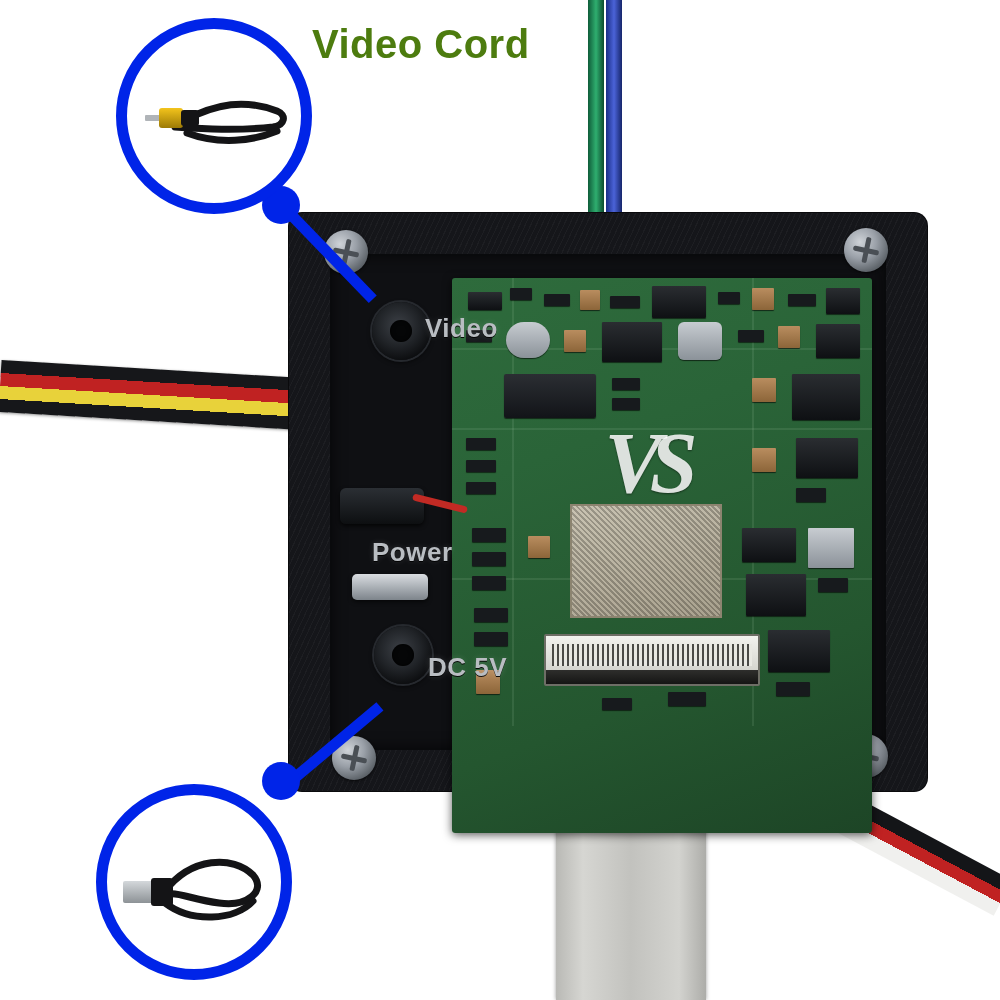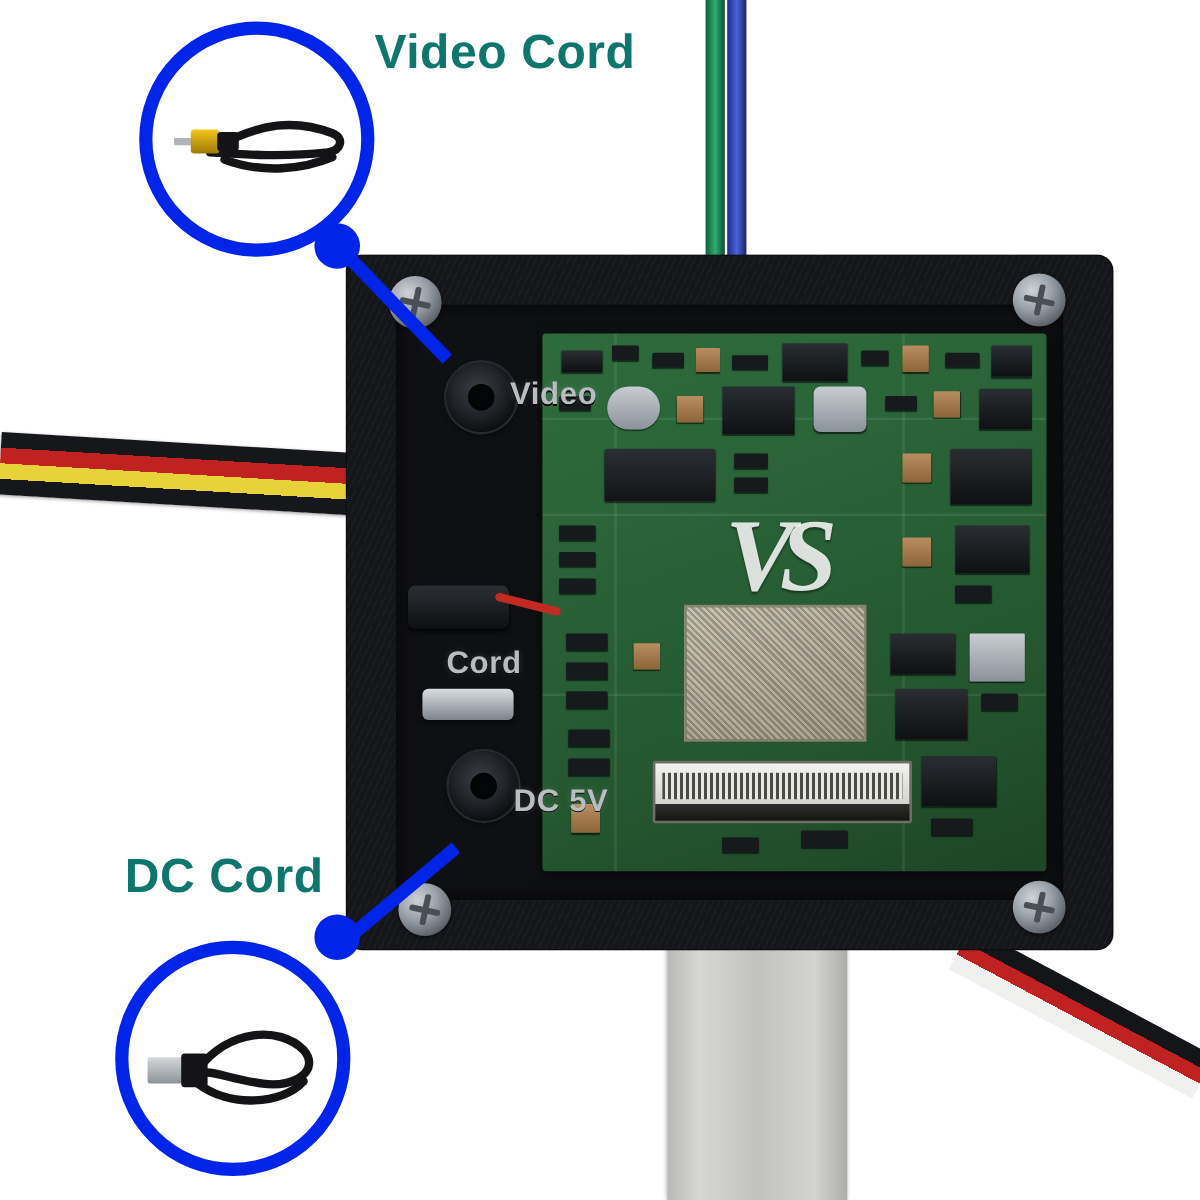--- a/index.html
+++ b/index.html
@@ -63,21 +63,21 @@
   .screw.s-tr { left: 556px; top: 16px; }
   .screw.s-bl { left: 44px; top: 524px; }
   .screw.s-br { left: 556px; top: 522px; }
 
   
   .pcb {
     position: absolute;
     left: 452px;
     top: 278px;
     width: 420px;
-    height: 448px;
+    height: 555px;
     background: linear-gradient(160deg, #2e6b3c 0%, #2a6438 30%, #24562f 70%, #1d4526 100%);
     border-radius: 3px;
     box-shadow: 0 2px 10px rgba(0,0,0,0.65);
     overflow: hidden;
   }
   .pcb .trace {
     position: absolute;
     background: rgba(180, 210, 180, 0.12);
   }
   .pcb .comp {
@@ -304,21 +304,21 @@
     position: absolute;
     height: 11px;
     background: #0024e8;
     transform-origin: 0 50%;
   }
   .callout-line.video-l { left: 288px; top: 206px; width: 122px; transform: rotate(46deg); }
   .callout-line.dc-l    { left: 288px; top: 778px; width: 120px; transform: rotate(-40deg); }
 
   .callout-title {
     position: absolute;
-    color: #0f766e;
+    color: #4d7c0f;
     font-weight: 700;
     font-family: "Liberation Sans", sans-serif;
     letter-spacing: 0.5px;
     user-select: none;
   }
   .callout-title.video-t { left: 312px; top: 22px; font-size: 40px; }
   .callout-title.dc-t    { left: 104px; top: 708px; font-size: 40px; }
 
   
   .thumb { position: absolute; }
@@ -441,21 +441,21 @@
       <div class="pins"></div>
       <div class="latch"></div>
     </div>
   </div>
 
   <div class="jack video"></div>
   <div class="case-label video-lbl">Video</div>
 
   <div class="switch-body"></div>
   <div class="red-jumper"></div>
-  <div class="case-label power-lbl">Cord</div>
+  <div class="case-label power-lbl">Power</div>
   <div class="switch-lever"></div>
 
   <div class="jack dc"></div>
   <div class="case-label dc-lbl">DC 5V</div>
 
   <div class="callout-line video-l"></div>
   <div class="callout-dot video-d"></div>
   <div class="callout-circle video-c">
     <div class="thumb" style="left:0;top:0;width:174px;height:174px;">
       <svg class="cord-svg" width="174" height="174" viewBox="0 0 174 174" aria-hidden="true">
@@ -477,15 +477,14 @@
     <div class="thumb" style="left:0;top:0;width:174px;height:174px;">
       <svg class="cord-svg" width="174" height="174" viewBox="0 0 174 174" aria-hidden="true">
         <path d="M58 96 C 84 62, 126 60, 146 80 C 160 96, 140 112, 112 108 C 80 104, 62 92, 54 104" fill="none" stroke="#141416" stroke-width="7" stroke-linecap="round"></path>
         <path d="M58 108 C 84 128, 128 126, 146 106" fill="none" stroke="#141416" stroke-width="7" stroke-linecap="round"></path>
       </svg>
       <div class="usb-plug">
         <div class="body"></div>
       </div>
     </div>
   </div>
-  <div class="callout-title dc-t">DC Cord</div>
 
 </div>
 
 </body></html>

